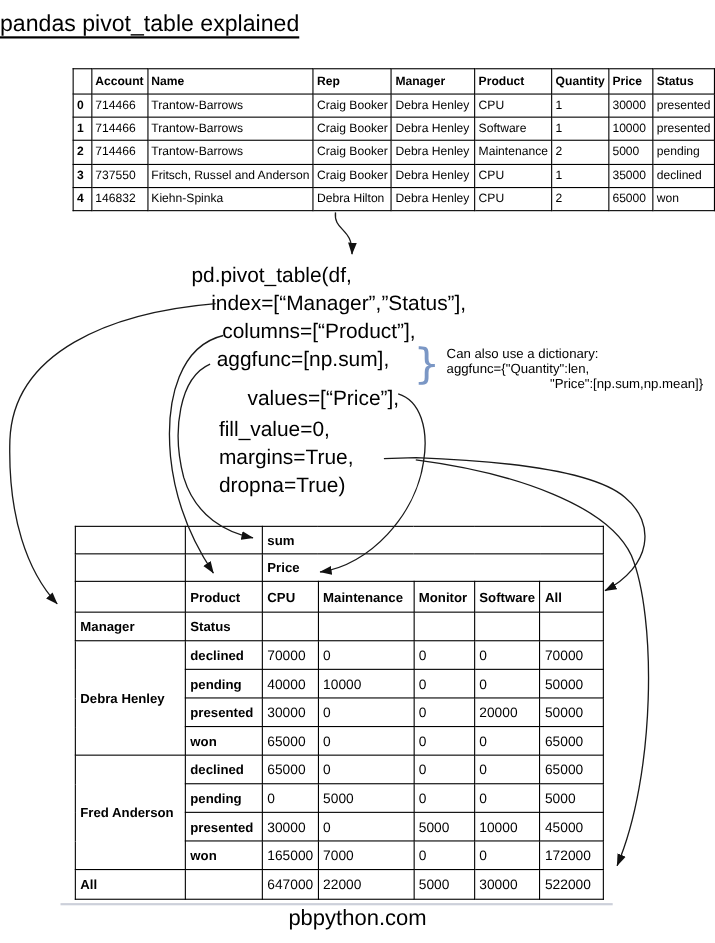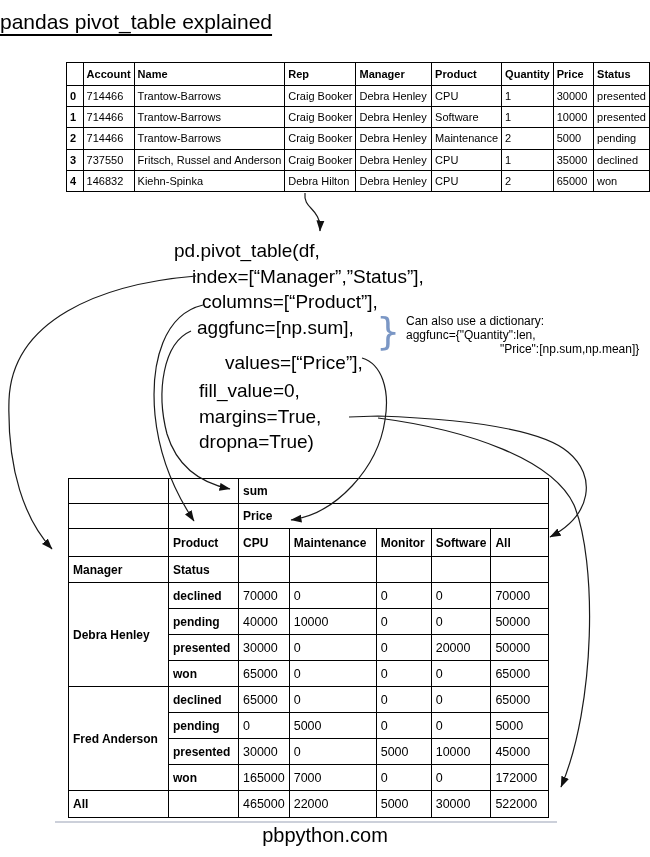--- a/index.html
+++ b/index.html
@@ -248,21 +248,21 @@
       <td class="b">won</td>
       <td>165000</td>
       <td>7000</td>
       <td>0</td>
       <td>0</td>
       <td>172000</td>
     </tr>
     <tr class="r27">
       <td class="b">All</td>
       <td></td>
-      <td>465000</td>
+      <td>647000</td>
       <td>22000</td>
       <td>5000</td>
       <td>30000</td>
       <td>522000</td>
     </tr>
   </tbody>
     </table>
 
   <svg class="abs arrows" width="650" height="857" viewBox="0 0 650 857">
     <defs>

